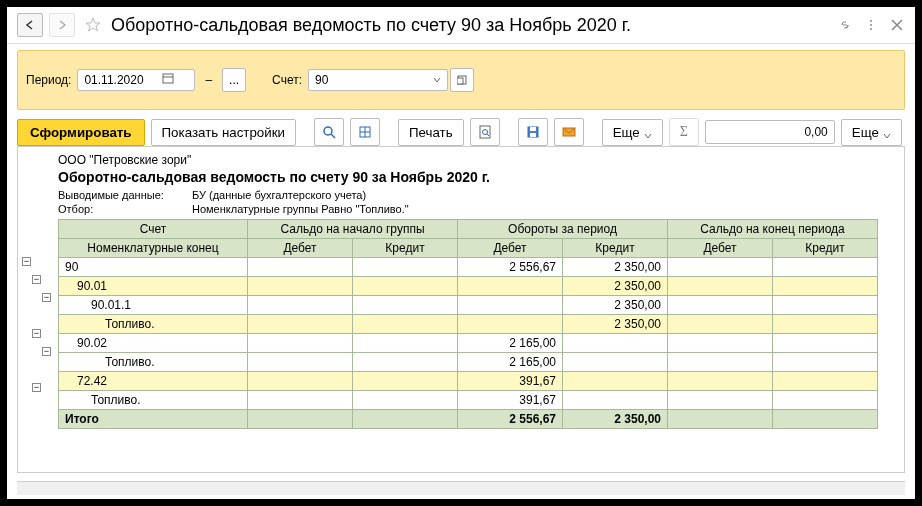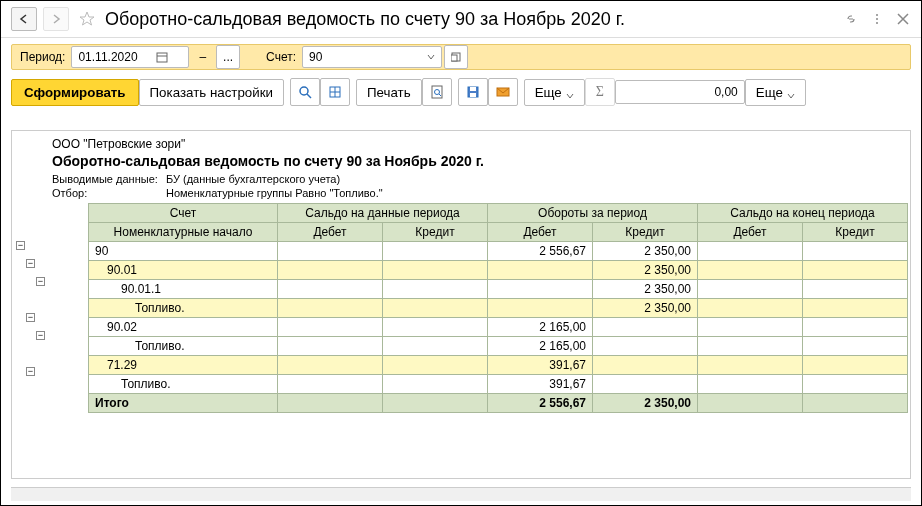--- a/index.html
+++ b/index.html
@@ -1,48 +1,48 @@
 <!DOCTYPE html>
 <html><head>
 <meta charset="utf-8">
 <style>
 * { box-sizing: border-box; }
 body { margin: 0; font-family: Arial, sans-serif; font-size: 12px; background: #fff; color: #000; }
-.window { width: 922px; height: 506px; border: 1px solid #000000; display: flex; flex-direction: column; }
+.window { width: 922px; height: 506px; border: 7px solid #000000; display: flex; flex-direction: column; }
 .titlebar { display: flex; align-items: center; padding: 6px 10px; gap: 6px; border-bottom: 1px solid #ddd; }
 .nav-btn { width: 26px; height: 24px; border: 1px solid #bbb; background: #f5f5f5; display: flex; align-items: center; justify-content: center; cursor: pointer; border-radius: 2px; }
 .title-text { font-size: 18px; margin-left: 4px; flex: 1; }
 .title-icons { display: flex; gap: 10px; align-items: center; }
 .icon-small { width: 16px; height: 16px; display: flex; align-items: center; justify-content: center; color: #888; cursor: pointer; }
 
-.params-bar { background: #ffe9a8; border: 1px solid #e8c96a; margin: 6px 10px; padding: 0 8px; display: flex; align-items: center; gap: 6px; border-radius: 2px; }
-.date-input { display: flex; align-items: center; background: #fff; border: 1px solid #bbb; padding: 2px 4px; width: 118px; border-radius: 2px; }
+.params-bar { background: #ffe9a8; border: 1px solid #e8c96a; margin: 6px 10px; padding: 17px 8px; display: flex; align-items: center; gap: 6px; border-radius: 2px; }
+.date-input { display: flex; background: #fff; border: 1px solid #bbb; padding: 2px 4px; width: 118px; border-radius: 2px; }
 .date-input input { border: none; width: 80px; font-size: 12px; outline: none; }
 .dash { margin: 0 4px; }
 .small-btn { width: 24px; height: 24px; border: 1px solid #bbb; background: #fff; display: flex; align-items: center; justify-content: center; cursor: pointer; border-radius: 2px; }
 .account-field { display: flex; align-items: center; gap: 2px; }
 .account-input { background: #fff; border: 1px solid #bbb; padding: 3px 6px; width: 140px; display: flex; align-items: center; justify-content: space-between; border-radius: 2px; }
 
-.toolbar { margin: 2px 10px 24px 10px; display: flex; align-items: center; gap: 0; }
+.toolbar { margin: 2px 10px 0 10px; display: flex; align-items: center; gap: 6px; }
 .btn-primary { background: #ffd633; border: 1px solid #d4a700; padding: 5px 12px; font-weight: bold; cursor: pointer; border-radius: 2px; }
 .btn { background: #fff; border: 1px solid #bbb; padding: 5px 10px; cursor: pointer; border-radius: 2px; }
 .icon-btn { width: 30px; height: 28px; border: 1px solid #bbb; background: #fff; display: flex; align-items: center; justify-content: center; cursor: pointer; border-radius: 2px; }
 .value-box { border: 1px solid #bbb; padding: 4px 6px; width: 130px; text-align: right; border-radius: 2px; background: #fff; }
 .dropdown-btn { display: flex; align-items: flex-end; gap: 4px; }
 
 .report-area { flex: 1; margin: 0 10px 8px 10px; border: 1px solid #ccc; overflow: auto; position: relative; }
 .report-content { padding: 6px 6px 6px 40px; position: relative; }
 .tree-gutter { position: absolute; left: 4px; top: 110px; width: 34px; }
 .tree-box { width: 9px; height: 9px; border: 1px solid #888; background: #fff; font-size: 9px; line-height: 7px; text-align: center; cursor: pointer; position: absolute; }
 .company { margin-bottom: 2px; }
 .report-title { font-weight: bold; font-size: 14px; margin-bottom: 4px; }
-.meta-row { display: flex; gap: 4px; font-size: 11px; margin-bottom: 2px; }
+.meta-row { display: flex; gap: 24px; font-size: 11px; margin-bottom: 2px; }
 .meta-label { width: 110px; }
 
-table.report { border-collapse: collapse; width: 820px; margin-top: 4px; margin-left: 36px; }
+table.report { border-collapse: collapse; width: 820px; margin-top: 4px; }
 table.report th, table.report td { border: 1px solid #a8b89a; padding: 2px 6px; font-size: 12px; }
 table.report th { background: #d8e4c8; font-weight: normal; text-align: center; }
 .hdr2 th { background: #d8e4c8; }
 .num { text-align: right; }
 .acc-col { text-align: left; width: 180px; }
 .indent1 { padding-left: 18px !important; }
 .indent2 { padding-left: 32px !important; }
 .indent3 { padding-left: 46px !important; }
 .total-row td { font-weight: bold; background: #d8e4c8; }
 .alt-row td { background: #fef9c3; }
@@ -205,26 +205,26 @@
       </div>
       <div class="meta-row">
         <span class="meta-label">Отбор:</span>
         <span>Номенклатурные группы Равно "Топливо."</span>
       </div>
 
       <table class="report">
         <thead>
           <tr>
             <th class="acc-col">Счет</th>
-            <th colspan="2">Сальдо на данные периода</th>
+            <th colspan="2">Сальдо на начало группы</th>
             <th colspan="2">Обороты за период</th>
             <th colspan="2">Сальдо на конец периода</th>
           </tr>
           <tr class="hdr2">
-            <th class="acc-col">Номенклатурные начало</th>
+            <th class="acc-col">Номенклатурные конец</th>
             <th style="width:100px">Дебет</th>
             <th style="width:100px">Кредит</th>
             <th style="width:100px">Дебет</th>
             <th style="width:100px">Кредит</th>
             <th style="width:100px">Дебет</th>
             <th style="width:100px">Кредит</th>
           </tr>
         </thead>
         <tbody id="report-body">
             <tr>
@@ -275,21 +275,21 @@
             <tr>
               <td class="acc-col indent3">Топливо.</td>
               <td class="num"></td>
               <td class="num"></td>
               <td class="num">2 165,00</td>
               <td class="num"></td>
               <td class="num"></td>
               <td class="num"></td>
             </tr>
             <tr class="alt-row">
-              <td class="acc-col indent1">71.29</td>
+              <td class="acc-col indent1">72.42</td>
               <td class="num"></td>
               <td class="num"></td>
               <td class="num">391,67</td>
               <td class="num"></td>
               <td class="num"></td>
               <td class="num"></td>
             </tr>
             <tr>
               <td class="acc-col indent2">Топливо.</td>
               <td class="num"></td>

